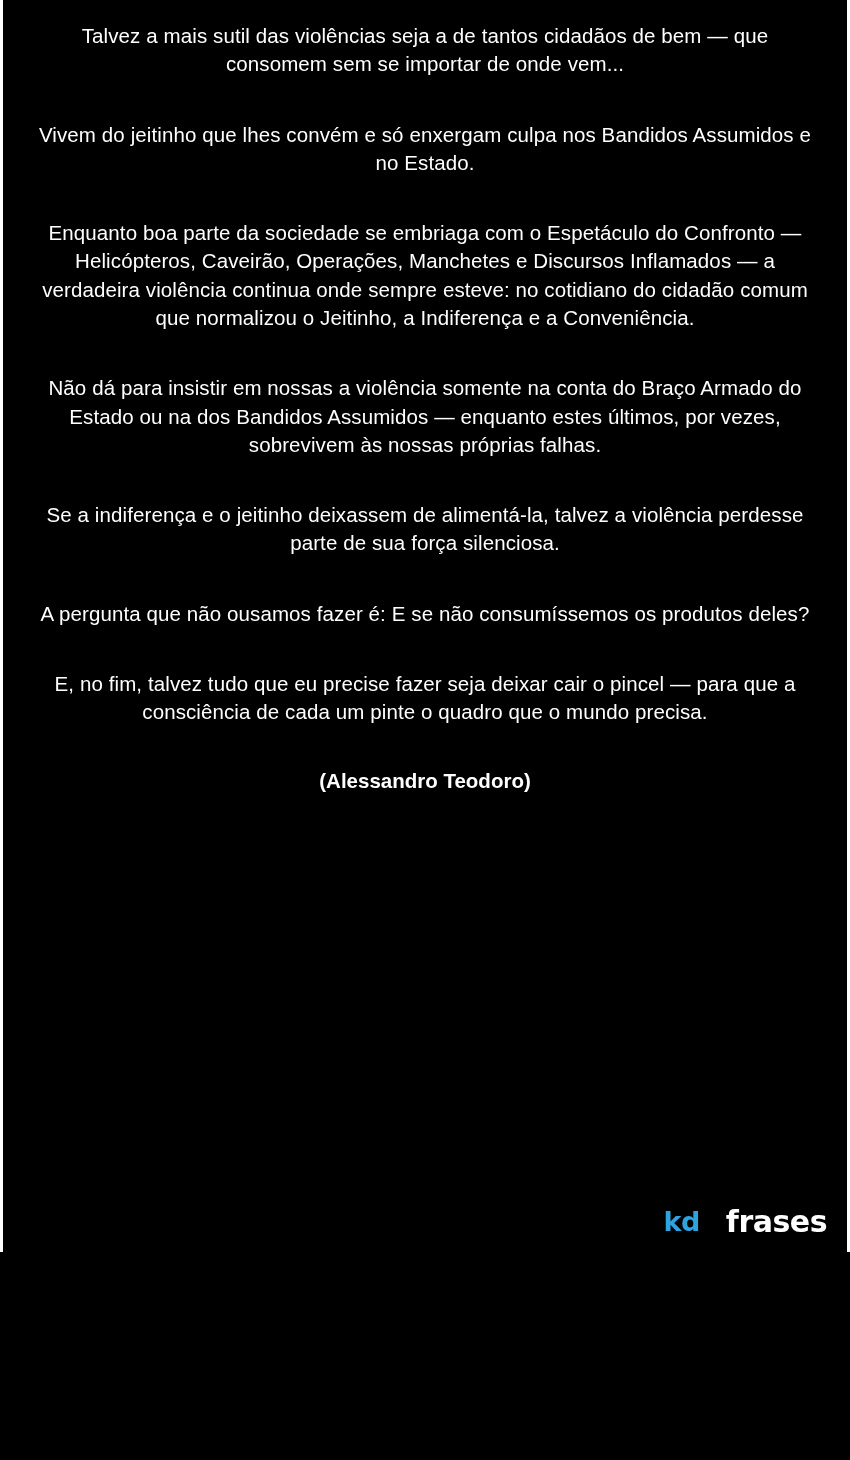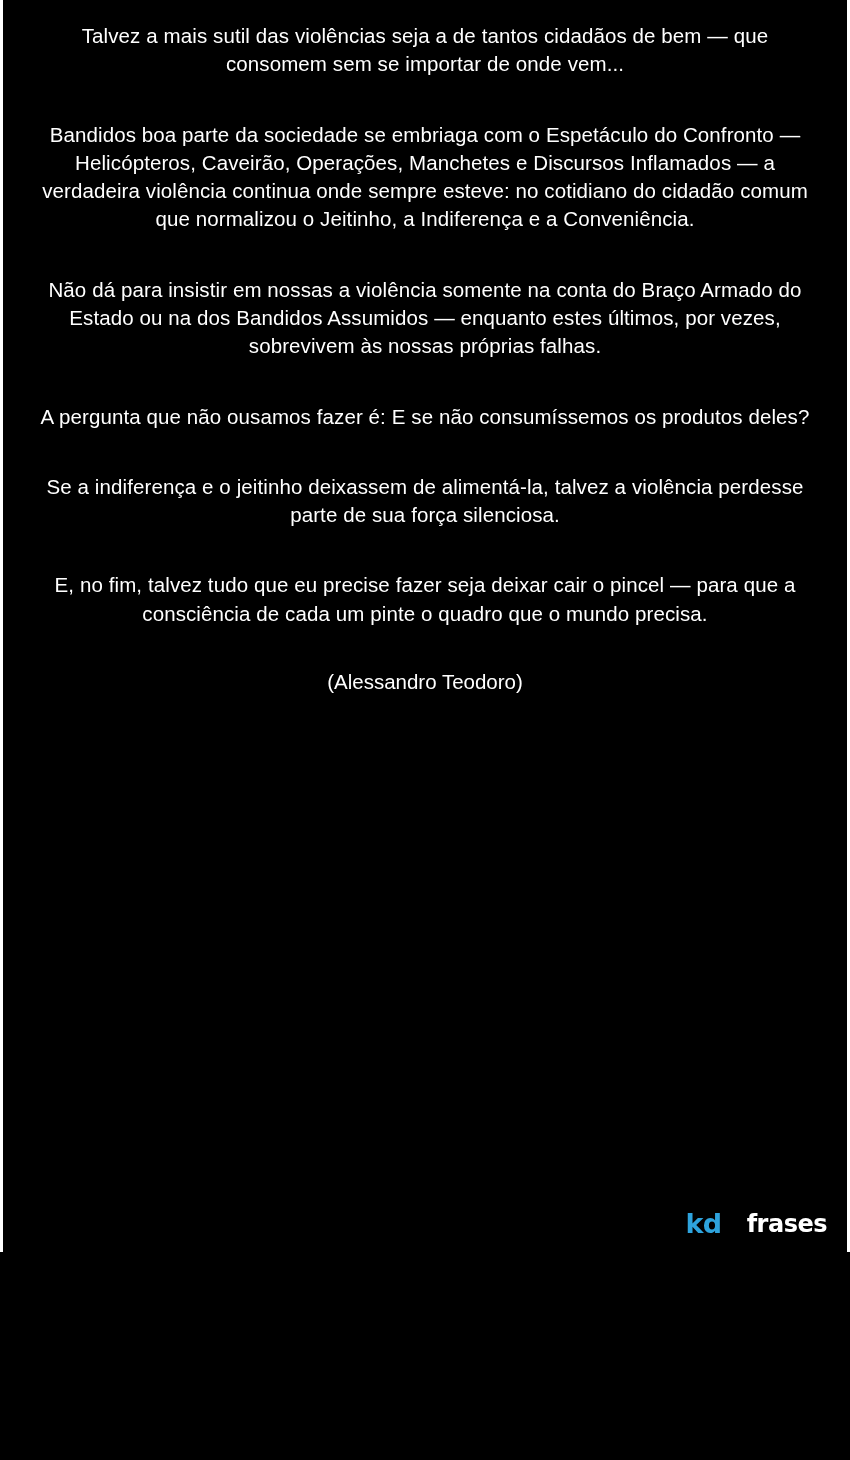--- a/index.html
+++ b/index.html
@@ -32,56 +32,58 @@
   }
   .para:last-of-type {
     margin-bottom: 26px;
   }
   .author {
     color: #ffffff;
     font-size: 20.5px;
     text-align: center;
     margin: 0;
     padding-bottom: 10px;
+    font-weight: bold;
   }
   .logo {
     position: absolute;
     right: 16px;
     bottom: 10px;
     display: flex;
     align-items: center;
     background: #000000;
     padding: 3px 4px;
-    gap: 25px;
   }
   .logo .kd {
     color: #2ea3dd;
     font-size: 27px;
     font-weight: bold;
     letter-spacing: -0.5px;
     font-family: "DejaVu Sans", sans-serif;
   }
   .logo .frases {
     color: #ffffff;
-    font-size: 24px;
+    font-size: 30px;
     font-weight: bold;
     letter-spacing: -0.5px;
     font-family: "DejaVu Sans", sans-serif;
+    padding-left: 26px;
   }
 </style>
 </head>
 <body>
 
 <div id="page">
   <div class="quote-body">
     <p class="para">Talvez a mais sutil das violências seja a de tantos cidadãos de bem — que consomem sem se importar de onde vem...</p>
-    <p class="para">Bandidos boa parte da sociedade se embriaga com o Espetáculo do Confronto — Helicópteros, Caveirão, Operações, Manchetes e Discursos Inflamados — a verdadeira violência continua onde sempre esteve: no cotidiano do cidadão comum que normalizou o Jeitinho, a Indiferença e a Conveniência.</p>
+    <p class="para">Vivem do jeitinho que lhes convém e só enxergam culpa nos Bandidos Assumidos e no Estado.</p>
+    <p class="para">Enquanto boa parte da sociedade se embriaga com o Espetáculo do Confronto — Helicópteros, Caveirão, Operações, Manchetes e Discursos Inflamados — a verdadeira violência continua onde sempre esteve: no cotidiano do cidadão comum que normalizou o Jeitinho, a Indiferença e a Conveniência.</p>
     <p class="para">Não dá para insistir em nossas a violência somente na conta do Braço Armado do Estado ou na dos Bandidos Assumidos — enquanto estes últimos, por vezes, sobrevivem às nossas próprias falhas.</p>
+    <p class="para">Se a indiferença e o jeitinho deixassem de alimentá-la, talvez a violência perdesse parte de sua força silenciosa.</p>
     <p class="para">A pergunta que não ousamos fazer é: E se não consumíssemos os produtos deles?</p>
-    <p class="para">Se a indiferença e o jeitinho deixassem de alimentá-la, talvez a violência perdesse parte de sua força silenciosa.</p>
     <p class="para">E, no fim, talvez tudo que eu precise fazer seja deixar cair o pincel — para que a consciência de cada um pinte o quadro que o mundo precisa.</p>
     <p class="author">(Alessandro Teodoro)</p>
   </div>
 
   <div class="logo">
     <span class="kd">kd</span>
       <span class="frases">frases</span>
   </div>
 </div>
 

